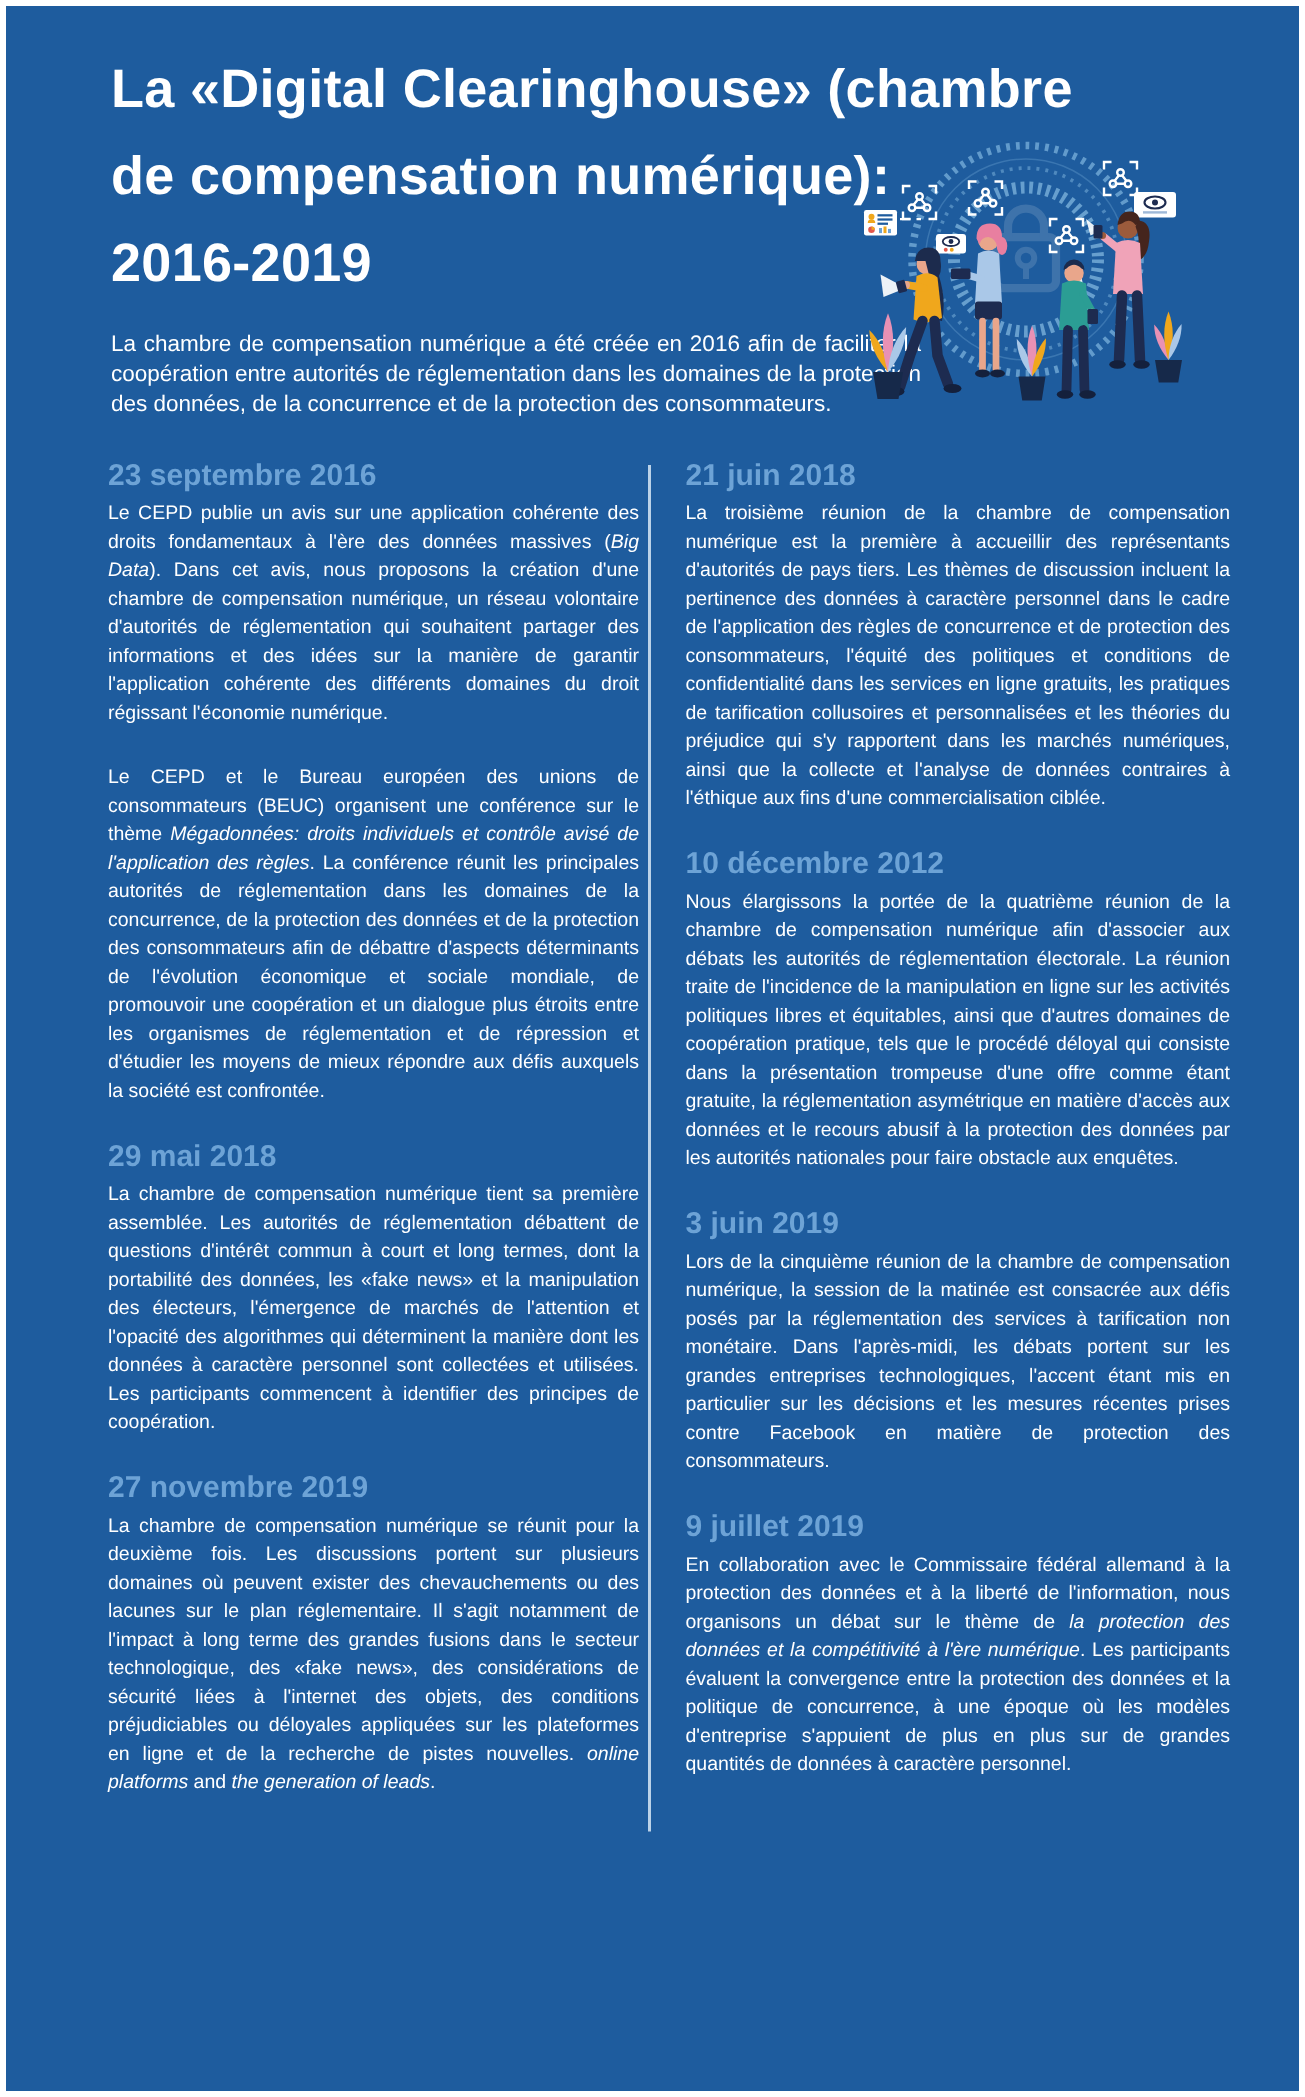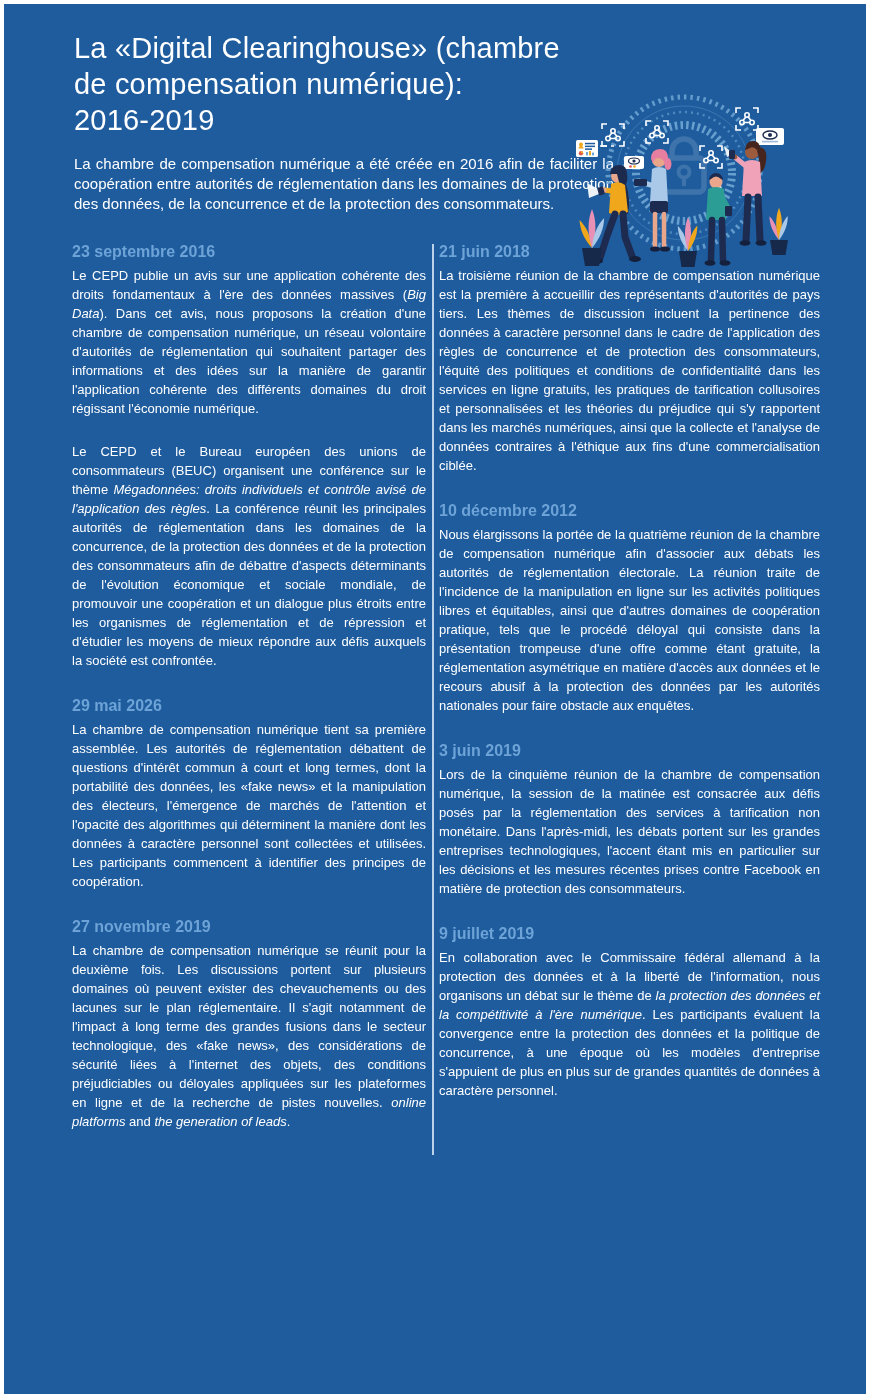--- a/index.html
+++ b/index.html
@@ -18,23 +18,23 @@
     color: var(--text, #ffffff);
     overflow: hidden;
   }
   header.masthead {
     position: relative;
     padding: 26px 0 0 70px;
   }
   h1.title {
     margin: 0;
     width: 680px;
-    font-size: 29px;
-    line-height: 36px;
-    font-weight: 400;
+    font-size: 36px;
+    line-height: 58px;
+    font-weight: 700;
     letter-spacing: 0.2px;
     white-space: pre-line;
     color: var(--text, #ffffff);
   }
   p.intro {
     margin: 16px 0 0 0;
     width: 540px;
     font-size: 15px;
     line-height: 20px;
     text-align: justify;
@@ -58,26 +58,26 @@
     padding-right: 6px;
   }
   .divider {
     width: 2px;
     background: var(--divider, #d7e6f4);
     opacity: 0.85;
     margin-top: 4px;
   }
   .col-right {
     flex: 1;
-    padding-left: 5px;
+    padding-left: 23px;
   }
   .entry { margin-bottom: 24px; }
   .entry h2.date {
     margin: 0 0 3px 0;
-    font-size: 16px;
+    font-size: 20px;
     line-height: 23px;
     font-weight: 700;
     color: var(--heading, #6da3d6);
   }
   .entry p.body {
     margin: 0;
     font-size: 13px;
     line-height: 19px;
     text-align: justify;
     color: var(--text, #ffffff);
@@ -246,21 +246,21 @@
   <main class="columns">
     <section class="col col-left" id="col-left">
         <div class="entry">
           <h2 class="date">23 septembre 2016</h2>
           <p class="body"><span>Le CEPD publie un avis sur une application cohérente des droits fondamentaux à l'ère des données massives (</span><span class="it">Big Data</span><span>). Dans cet avis, nous proposons la création d'une chambre de compensation numérique, un réseau volontaire d'autorités de réglementation qui souhaitent partager des informations et des idées sur la manière de garantir l'application cohérente des différents domaines du droit régissant l'économie numérique.</span></p>
         </div>
         <div class="entry">
           <p class="body"><span>Le CEPD et le Bureau européen des unions de consommateurs (BEUC) organisent une conférence sur le thème </span><span class="it">Mégadonnées: droits individuels et contrôle avisé de l'application des règles</span><span>. La conférence réunit les principales autorités de réglementation dans les domaines de la concurrence, de la protection des données et de la protection des consommateurs afin de débattre d'aspects déterminants de l'évolution économique et sociale mondiale, de promouvoir une coopération et un dialogue plus étroits entre les organismes de réglementation et de répression et d'étudier les moyens de mieux répondre aux défis auxquels la société est confrontée.</span></p>
         </div>
         <div class="entry">
-          <h2 class="date">29 mai 2026</h2>
+          <h2 class="date">29 mai 2018</h2>
           <p class="body"><span>La chambre de compensation numérique tient sa première assemblée. Les autorités de réglementation débattent de questions d'intérêt commun à court et long termes, dont la portabilité des données, les «fake news» et la manipulation des électeurs, l'émergence de marchés de l'attention et l'opacité des algorithmes qui déterminent la manière dont les données à caractère personnel sont collectées et utilisées. Les participants commencent à identifier des principes de coopération.</span></p>
         </div>
         <div class="entry">
           <h2 class="date">27 novembre 2019</h2>
           <p class="body"><span>La chambre de compensation numérique se réunit pour la deuxième fois. Les discussions portent sur plusieurs domaines où peuvent exister des chevauchements ou des lacunes sur le plan réglementaire. Il s'agit notamment de l'impact à long terme des grandes fusions dans le secteur technologique, des «fake news», des considérations de sécurité liées à l'internet des objets, des conditions préjudiciables ou déloyales appliquées sur les plateformes en ligne et de la recherche de pistes nouvelles. </span><span class="it">online platforms</span><span> and </span><span class="it">the generation of leads</span><span>.</span></p>
         </div>
       </section>
     <div class="divider"></div>
     <section class="col col-right" id="col-right">
         <div class="entry">

